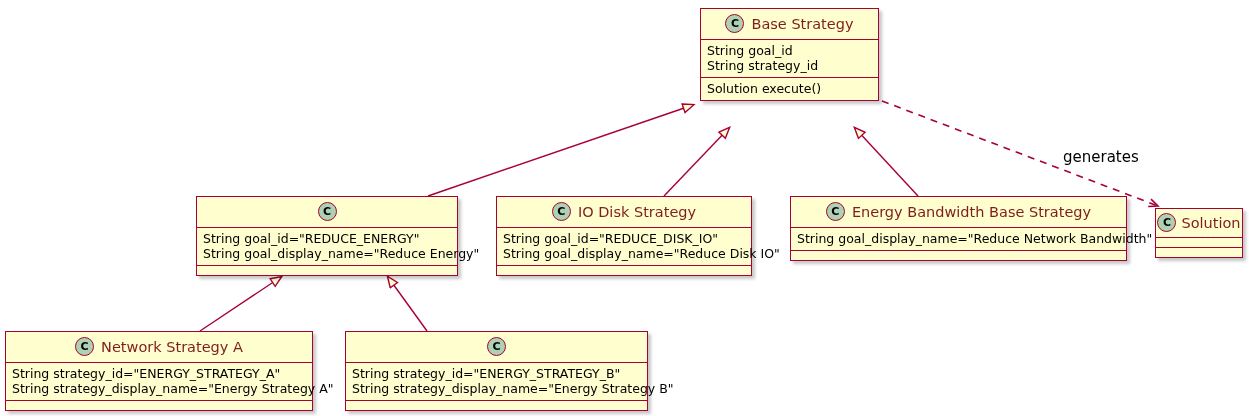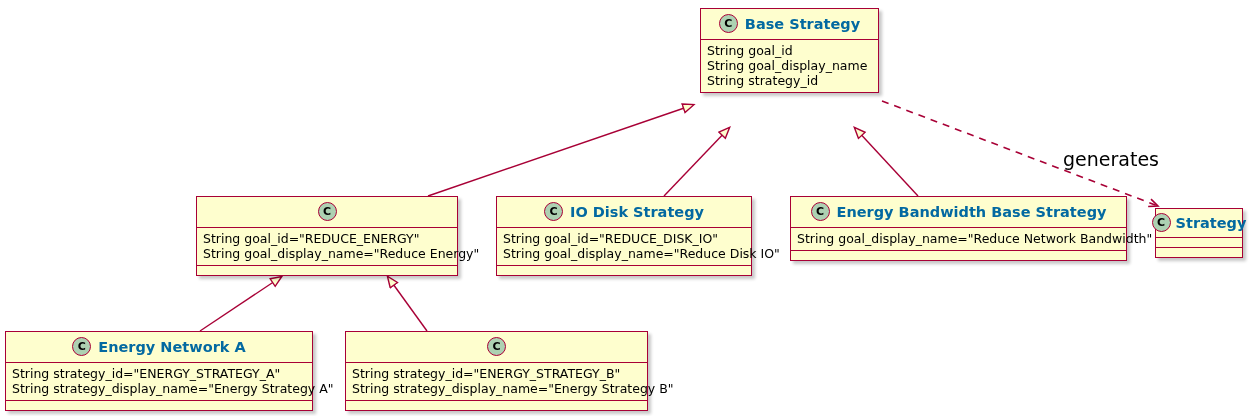--- a/index.html
+++ b/index.html
@@ -49,44 +49,43 @@
     align-items: center;
     justify-content: center;
     font-size: 11px;
     font-weight: bold;
     color: #000000;
     line-height: 1;
     flex: none;
   }
   .cls-title {
     font-size: 14.5px;
-    color: #0369a1;
+    color: #7f1d1d;
     white-space: nowrap;
-    font-weight: bold;
   }
   .cls-compartment {
     padding: 3px 6px 4px 6px;
     border-bottom: 1.5px solid #A80036;
   }
   .cls-compartment:last-child {
     border-bottom: none;
   }
   .cls-compartment.empty {
     height: 9px;
     padding: 0;
   }
   .cls-attr {
     font-size: 12.5px;
     color: #000000;
     white-space: nowrap;
     line-height: 15px;
   }
   .edge-label {
     position: absolute;
-    font-size: 19px;
+    font-size: 15px;
     color: #000000;
     white-space: nowrap;
     z-index: 3;
   }
 </style>
 </head>
 <body>
 
 <div id="canvas">
 
@@ -125,22 +124,24 @@
     </g>
   </svg>
 
   <div class="uml-class" style="left:700px; top:8px; width:179px;">
     <div class="cls-header">
       <span class="cls-icon">C</span>
       <span class="cls-title">Base Strategy</span>
     </div>
     <div class="cls-compartment">
       <div class="cls-attr">String goal_id</div>
-      <div class="cls-attr">String goal_display_name</div>
       <div class="cls-attr">String strategy_id</div>
+    </div>
+    <div class="cls-compartment">
+      <div class="cls-attr">Solution execute()</div>
     </div>
   </div>
 
   <div class="uml-class" style="left:196px; top:196px; width:262px;">
     <div class="cls-header">
       <span class="cls-icon">C</span>
     </div>
     <div class="cls-compartment">
       <div class="cls-attr">String goal_id="REDUCE_ENERGY"</div>
       <div class="cls-attr">String goal_display_name="Reduce Energy"</div>
@@ -167,30 +168,30 @@
     </div>
     <div class="cls-compartment">
       <div class="cls-attr">String goal_display_name="Reduce Network Bandwidth"</div>
     </div>
     <div class="cls-compartment empty"></div>
   </div>
 
   <div class="uml-class" style="left:1155px; top:208px; width:88px;">
     <div class="cls-header" style="padding:4px 6px 5px 6px; gap:5px;">
       <span class="cls-icon">C</span>
-      <span class="cls-title">Strategy</span>
+      <span class="cls-title">Solution</span>
     </div>
     <div class="cls-compartment empty"></div>
     <div class="cls-compartment empty"></div>
   </div>
 
   <div class="uml-class" style="left:5px; top:331px; width:308px;">
     <div class="cls-header">
       <span class="cls-icon">C</span>
-      <span class="cls-title">Energy Network A</span>
+      <span class="cls-title">Network Strategy A</span>
     </div>
     <div class="cls-compartment">
       <div class="cls-attr">String strategy_id="ENERGY_STRATEGY_A"</div>
       <div class="cls-attr">String strategy_display_name="Energy Strategy A"</div>
     </div>
     <div class="cls-compartment empty"></div>
   </div>
 
   <div class="uml-class" style="left:345px; top:331px; width:303px;">
     <div class="cls-header">

